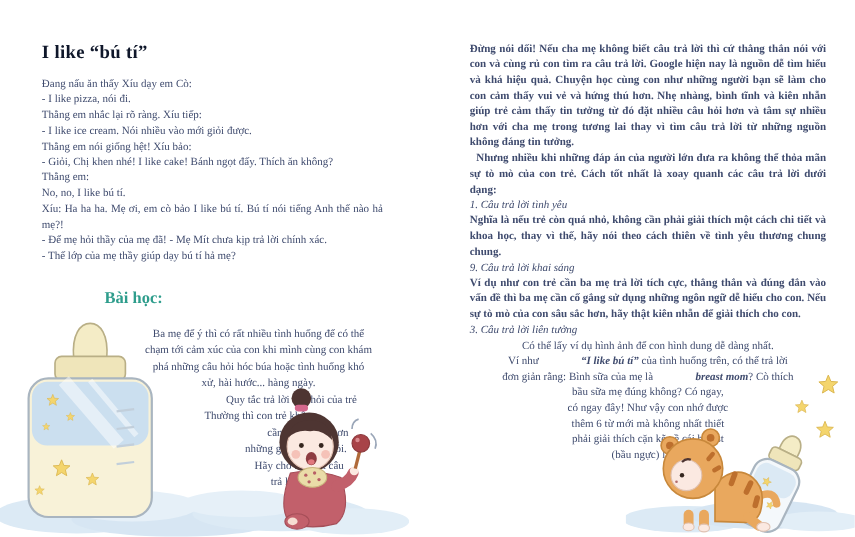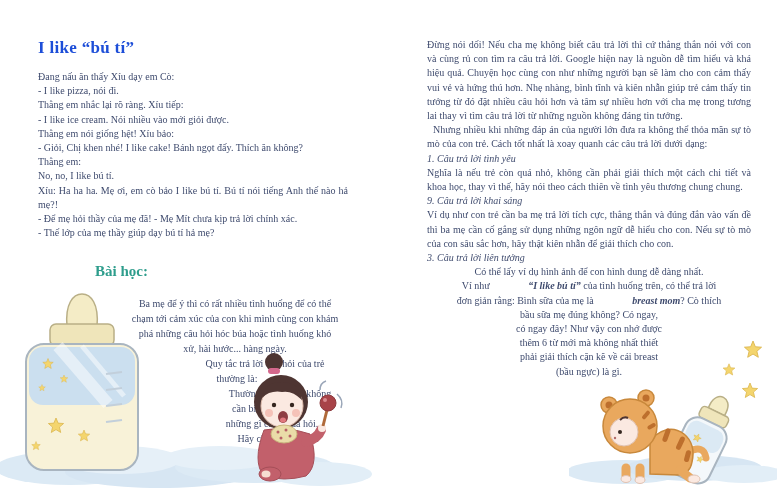--- a/index.html
+++ b/index.html
@@ -9,21 +9,21 @@
     font-family:"Liberation Serif","DejaVu Serif",serif;
     color:#3F4B6E;
   }
   .spread{position:absolute;inset:0;}
   .page{position:absolute;top:0;height:488px;}
   .page.left{left:0;width:389px;}
   .page.right{left:389px;width:388px;}
 
   .title{
     position:absolute;left:38px;top:38px;margin:0;
-    font-size:17px;font-weight:bold;letter-spacing:.3px;color:#1d4ed8;
+    font-size:17px;font-weight:bold;letter-spacing:.3px;color:#0f172a;
   }
   .dialogue{
     position:absolute;left:38px;top:70px;width:310px;
     font-size:10px;line-height:14.2px;text-align:justify;
   }
   .dialogue p{margin:0;}
   .lesson-heading{
     position:absolute;left:95px;top:263px;margin:0;
     font-size:15px;font-weight:bold;color:#2E9D8C;
   }
@@ -38,21 +38,21 @@
   .lesson > div:nth-child(8){margin-left:68px;}
   .lesson > div:nth-child(9){margin-left:74px;}
   .lesson > div:nth-child(10){margin-left:86px;}
   .lesson > div:nth-child(11){margin-left:90px;}
 
   .rcol{
     position:absolute;left:38px;top:38px;width:324px;
     font-size:10px;line-height:14.2px;
   }
   .rcol p{margin:0;}
-  .just{text-align:justify;}
+  .just{text-align:justify;font-weight:bold;}
   .indent{text-indent:6px;}
   .ititle{font-style:italic;text-align:left;}
   .i3 > div{text-align:center;white-space:nowrap;}
   .bi{font-weight:bold;font-style:italic;margin-left:36px;}
 
   .illus{position:absolute;}
   .st{fill:#F4D56D;stroke:#DBB64F;stroke-width:1;}
 </style>
 </head>
 <body>
@@ -84,21 +84,20 @@
     </div>
 
     <h2 class="lesson-heading">Bài học:</h2>
 
     <div class="lesson">
       <div>Ba mẹ để ý thì có rất nhiều tình huống để có thể</div>
       <div>chạm tới cảm xúc của con khi mình cùng con khám</div>
       <div>phá những câu hỏi hóc búa hoặc tình huống khó</div>
       <div>xử, hài hước... hàng ngày.</div>
       <div>Quy tắc trả lời câu hỏi của trẻ</div>
-      <div>thường là:</div>
       <div>Thường thì con trẻ không</div>
       <div>cần biết nhiều hơn</div>
       <div>những gì chúng đã hỏi.</div>
       <div>Hãy cho trẻ một câu</div>
       <div>trả lời đơn giản.</div>
     </div>
 
     <svg class="illus" style="left:0;top:420px" width="372" height="68" viewBox="0 0 372 68">
       <ellipse cx="70" cy="48" rx="75" ry="17" fill="#DCEAF5"></ellipse>
       <ellipse cx="160" cy="52" rx="95" ry="16" fill="#D7E6F3"></ellipse>

